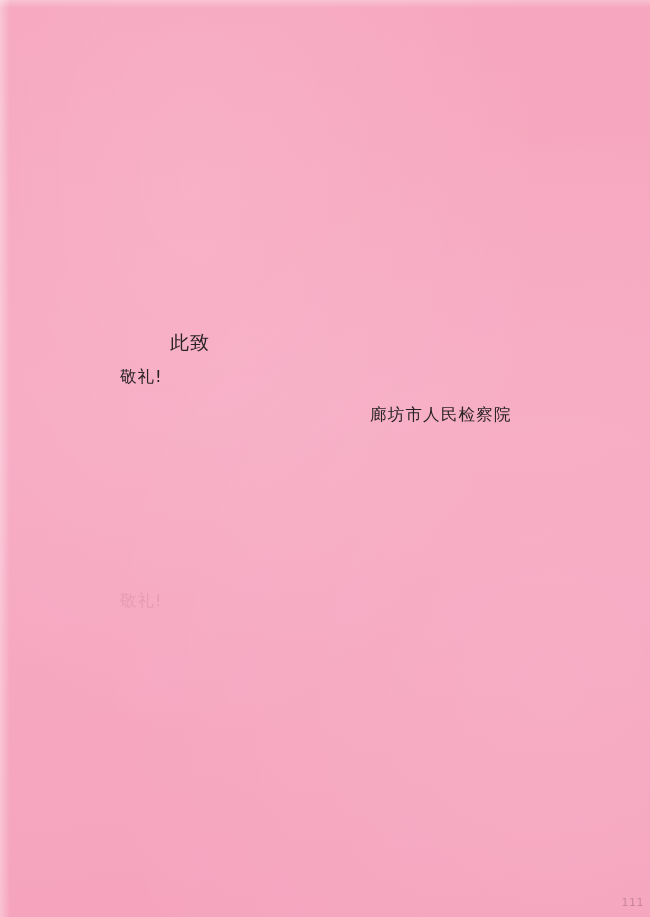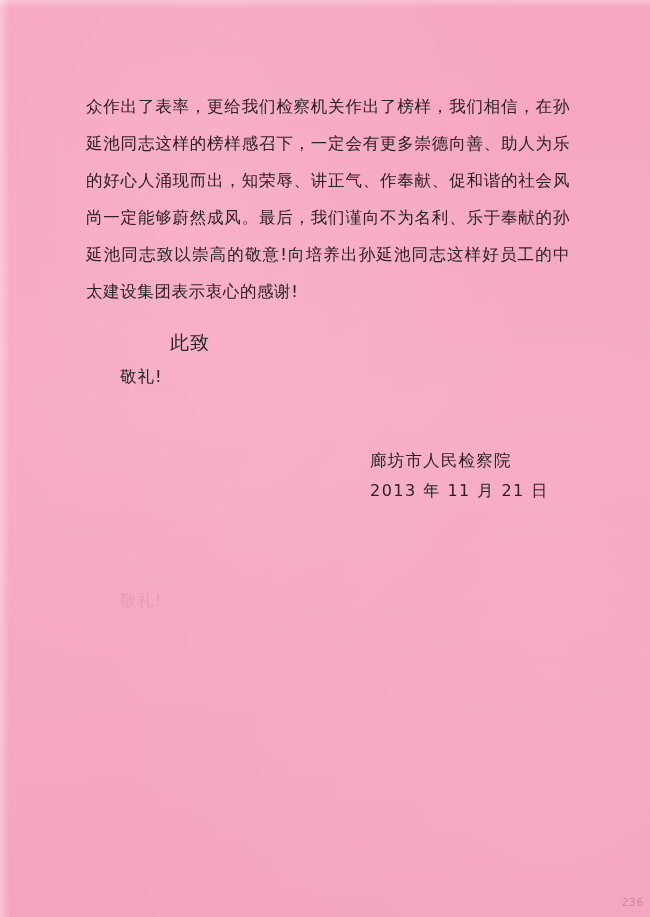--- a/index.html
+++ b/index.html
@@ -70,21 +70,20 @@
     font-size: 16.5px;
     color: #2a2326;
     letter-spacing: 1px;
   }
 
   .signature {
     position: absolute;
     left: 370px;
     top: 400px;
     color: #2a2326;
-    margin-top: 46px;
   }
   .sign-org {
     font-size: 16.5px;
     letter-spacing: 1.2px;
     line-height: 30px;
   }
   .sign-date {
     font-size: 16px;
     letter-spacing: 1.5px;
     line-height: 30px;
@@ -110,28 +109,24 @@
     letter-spacing: 0.5px;
   }
 </style>
 </head>
 <body>
 
 <div class="page">
   <div class="edge-top"></div>
   <div class="edge-left"></div>
 
-  <div class="letter-body">
-    <p class="para">众作出了表率，更给我们检察机关作出了榜样，我们相信，在孙延池同志这样的榜样感召下，一定会有更多崇德向善、助人为乐的好心人涌现而出，知荣辱、讲正气、作奉献、促和谐的社会风尚一定能够蔚然成风。最后，我们谨向不为名利、乐于奉献的孙延池同志致以崇高的敬意!向培养出孙延池同志这样好员工的中太建设集团表示衷心的感谢!</p>
-  </div>
 
   <div class="closing-1">此致</div>
   <div class="closing-2">敬礼!</div>
 
   <div class="signature">
     <div class="sign-org">廊坊市人民检察院</div>
-    <div class="sign-date">2013 年 11 月 21 日</div>
   </div>
 
   <div class="ghost ghost-1">敬礼!</div>
 
-  <div class="corner-mark">236</div>
+  <div class="corner-mark">111</div>
 </div>
 
 </body></html>

